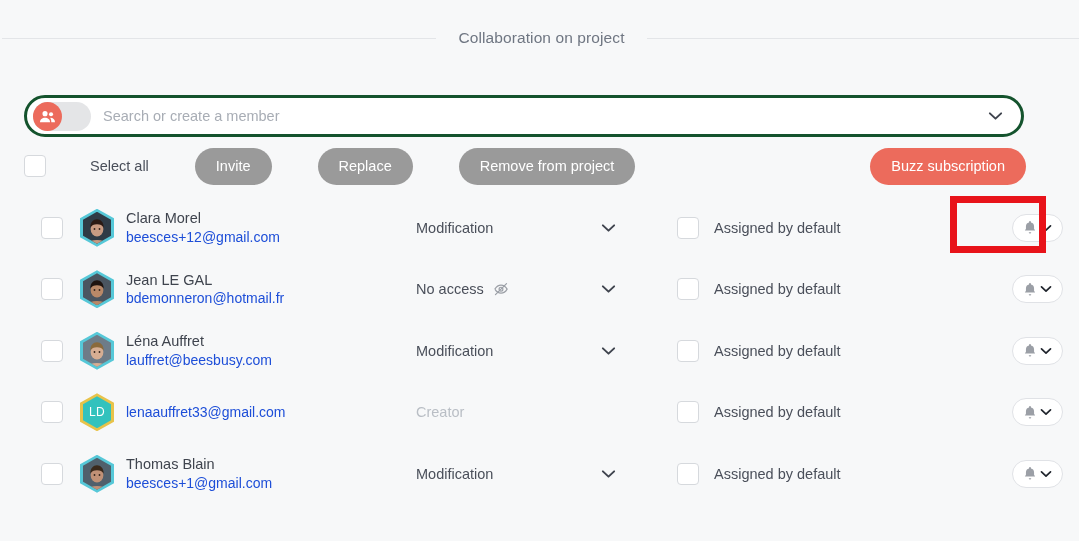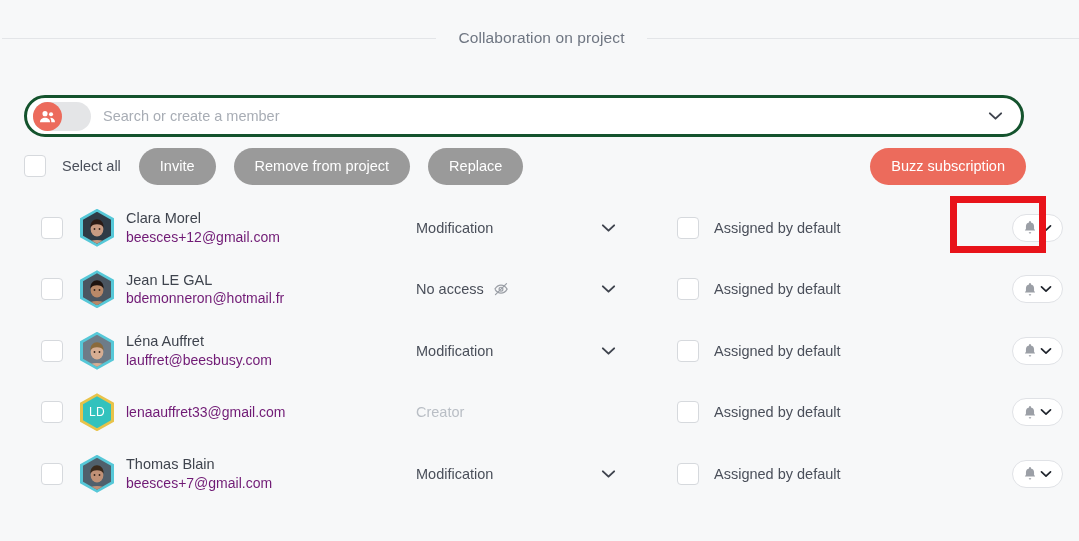--- a/index.html
+++ b/index.html
@@ -96,20 +96,21 @@
   }
 
   
   .action-row {
     position: absolute;
     left: 24px; top: 148px;
     width: 1002px;
     height: 36px;
     display: flex;
     align-items: center;
+    gap: 28px;
   }
   .checkbox {
     width: 22px; height: 22px;
     border: 1px solid #d6d9dd;
     border-radius: 4px;
     background: #fff;
     box-sizing: border-box;
     flex: 0 0 auto;
   }
   .select-all-label {
@@ -200,21 +201,21 @@
     width: 290px;
     line-height: 1.25;
   }
   .who-name {
     font-size: 14.5px;
     color: #3f444e;
     white-space: nowrap;
   }
   .who-mail {
     font-size: 14px;
-    color: #701a75;
+    color: #1d4ed8;
     white-space: nowrap;
     margin-top: 1px;
   }
 
   .access {
     flex: 0 0 auto;
     width: 175px;
     display: flex;
     align-items: center;
     gap: 9px;
@@ -302,22 +303,22 @@
     <svg width="15" height="10" viewBox="0 0 16 10" fill="none" stroke="#3f444e" stroke-width="2.1" stroke-linecap="round" stroke-linejoin="round" aria-hidden="true">
       <path d="M2 2.2 L8 7.8 L14 2.2"></path>
     </svg>
   </span>
 </div>
 
 <div class="action-row">
   <div class="checkbox"></div>
   <span class="select-all-label">Select all</span>
   <button class="pill-btn">Invite</button>
+  <button class="pill-btn">Replace</button>
   <button class="pill-btn">Remove from project</button>
-  <button class="pill-btn">Replace</button>
   <div class="spacer"></div>
   <button class="buzz-btn">Buzz subscription</button>
 </div>
 
 <div class="member-list" id="member-list">
     <div class="member-row">
       <div class="checkbox row-check"></div>
       <div class="avatar">
         <div class="hex hex-outer">
           <div class="hex-inner">
@@ -516,21 +517,21 @@
               <ellipse cx="14" cy="17" rx="6.4" ry="7.6" fill="#c09176"></ellipse>
               <path d="M7.3 15.5c0-5.2 3-8.2 6.7-8.2s6.7 3 6.7 8.2c-1.4-2.1-3.4-3.3-6.7-3.3s-5.3 1.2-6.7 3.3z" fill="#3a2a1c"></path>
               <ellipse cx="11.5" cy="17" rx=".9" ry="1" fill="#33241c"></ellipse>
               <ellipse cx="16.5" cy="17" rx=".9" ry="1" fill="#33241c"></ellipse>
             </svg>
           </div>
         </div>
       </div>
       <div class="who">
         <div class="who-name">Thomas Blain</div>
-        <div class="who-mail">beesces+7@gmail.com</div>
+        <div class="who-mail">beesces+1@gmail.com</div>
       </div>
       <div class="access">
         <span>Modification</span>
       </div>
       <div class="access-chevron">
         <svg width="15" height="10" viewBox="0 0 16 10" fill="none" stroke="#3f444e" stroke-width="2.1" stroke-linecap="round" stroke-linejoin="round" aria-hidden="true">
           <path d="M2 2.2 L8 7.8 L14 2.2"></path>
         </svg>
       </div>
       <div class="assign">

